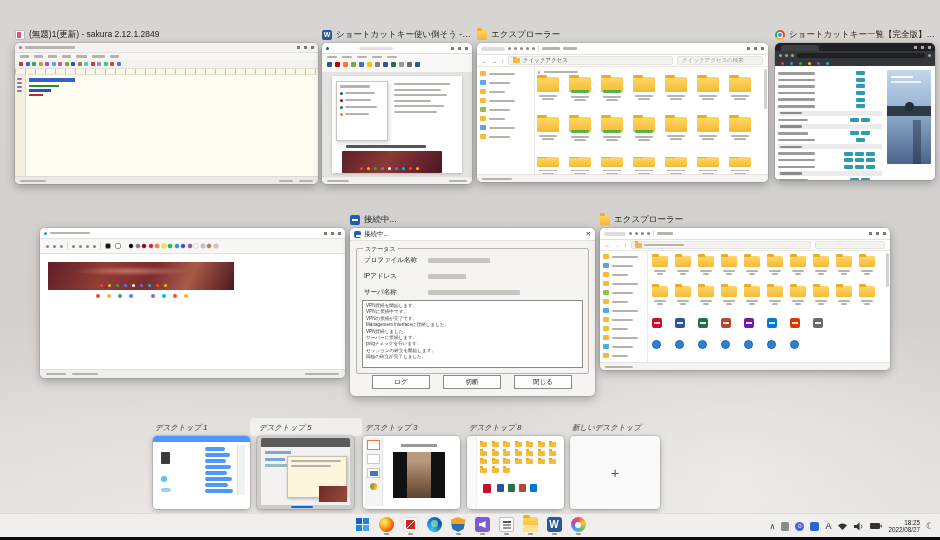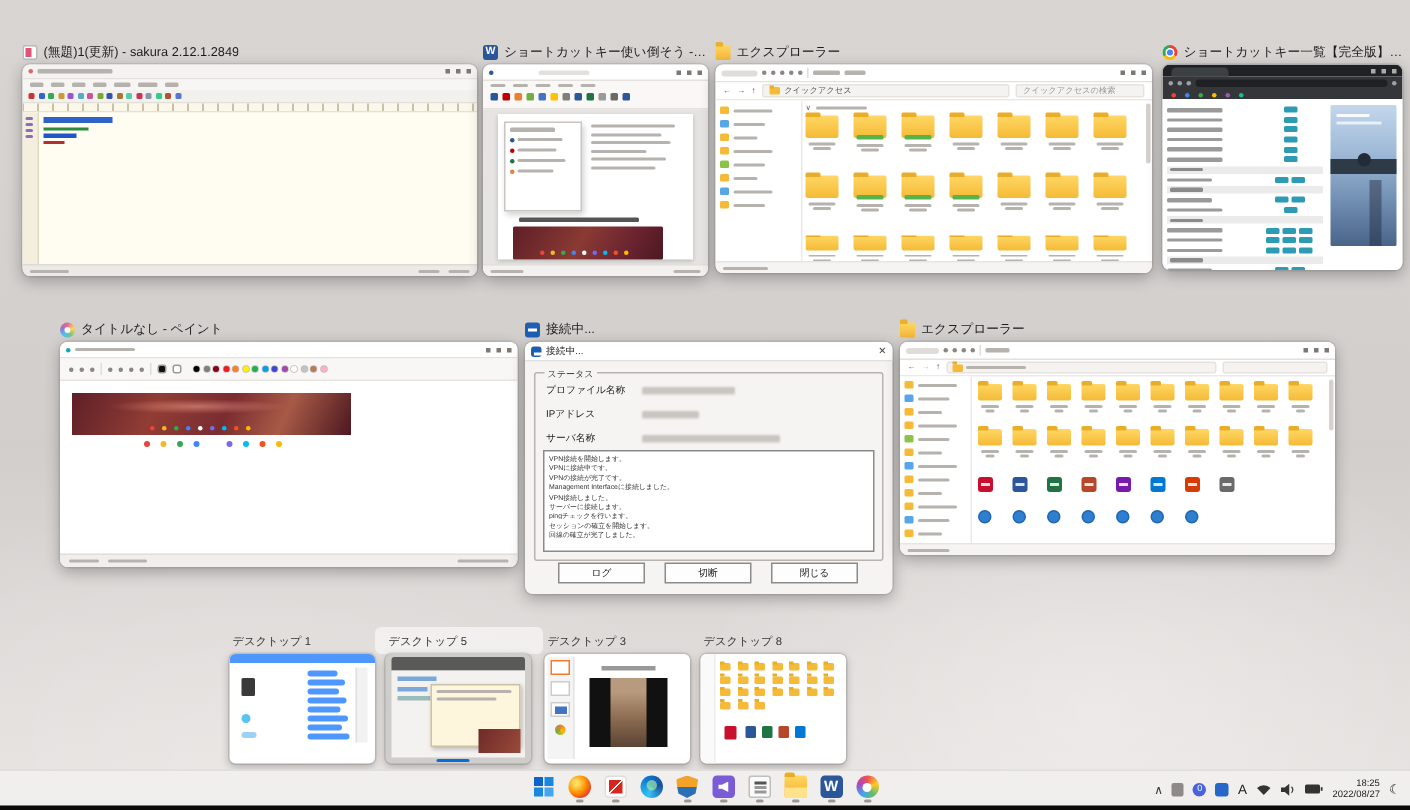--- a/index.html
+++ b/index.html
@@ -40,21 +40,21 @@
   .navrow{display:flex;align-items:center;gap:3px;padding:2px 3px;}
   .navdot{width:6px;height:5px;border-radius:1px;flex:none;}
   .brow-item{display:flex;align-items:center;height:6.6px;gap:3px;}
   .brow-sec{height:5px;background:#ebebeb;display:flex;align-items:center;padding-left:2px;margin:1px 0;}
   .badge{width:9px;height:4px;border-radius:1px;background:#2e9bb5;flex:none;}
   .logline{font-size:4.6px;line-height:6.4px;color:#333;filter:blur(.5px);white-space:nowrap;}
   .dlg-row{position:absolute;display:flex;align-items:center;gap:6px;font-size:6.5px;color:#222;}
   .redact{background:#c9c5c1;border-radius:1px;filter:blur(.7px);}
   .dlg-btn{position:absolute;height:14px;background:#fdfdfd;border:1px solid #8a8a8a;font-size:6.5px;color:#222;display:flex;align-items:center;justify-content:center;}
   .desk-card{position:absolute;cursor:pointer;}
-  .desk-label{height:14px;font-size:7.5px;color:#333;display:flex;align-items:center;padding-left:2px;white-space:nowrap;}
+  .desk-label{height:14px;font-size:7.5px;color:#333;display:flex;align-items:center;padding-left:2px;white-space:nowrap;font-style:italic;}
   .desk-thumb{position:absolute;left:0;top:15px;border-radius:4px;box-shadow:0 2px 6px rgba(0,0,0,.25),0 0 0 1px rgba(0,0,0,.1);overflow:hidden;background:#fff;}
   #taskbar{position:absolute;left:0;right:0;top:513px;height:24px;background:#f1eeee;border-top:1px solid rgba(0,0,0,.07);}
   #tbicons{position:absolute;left:50%;top:3px;transform:translateX(-50%);display:flex;gap:8px;}
   .tb-wrap{width:16px;display:flex;flex-direction:column;align-items:center;cursor:pointer;}
   .tb-icon{width:15px;height:15px;position:relative;border-radius:3px;}
   .rundot{width:5px;height:2px;border-radius:1px;background:#9b9794;margin-top:1px;}
   .tb-start{background:transparent;}
   .tb-start::after{content:"";position:absolute;inset:1px;background:
      linear-gradient(#0d64c8,#0d64c8) 0 0/6px 6px no-repeat,
      linear-gradient(#1787e0,#1787e0) 7px 0/6px 6px no-repeat,
@@ -573,24 +573,20 @@
           <div class="abs" style="left:18px;top:32px;width:9px;height:9px;border-radius:50%;background:#222c36;"></div>
           <div class="abs" style="left:4px;top:6px;width:22px;height:2px;background:rgba(255,255,255,.9);"></div>
           <div class="abs" style="left:4px;top:11px;width:30px;height:2px;background:rgba(255,255,255,.7);"></div>
           <div class="abs" style="left:26px;top:50px;width:8px;height:44px;background:rgba(30,40,55,.45);"></div>
         </div>
       </div>
     </div>
   </div>
 
   <div class="win-card" style="left:40px;top:212px;width:305px;height:166px;">
-    <div class="card-label">
-      <span class="appic ic-paint"></span>
-      <span class="txt">タイトルなし - ペイント</span>
-    </div>
     <div class="thumb">
       <div class="mini-titlebar" style="height:11px;background:#fff;">
         <span class="dot" style="background:#1aa3c9;"></span>
         <span class="bar" style="width:40px;height:2.5px;"></span>
         <span class="winbtns">
             <i></i>
             <i></i>
             <i></i>
           </span>
       </div>
@@ -1002,20 +998,26 @@
       <div class="abs" style="left:16px;top:48px;width:8px;height:9px;background:#c8102e;border-radius:1px;"></div>
       <div class="abs" style="left:30px;top:48px;display:flex;gap:4px;">
         <span style="width:7px;height:8px;background:#2b579a;border-radius:1px;"></span>
         <span style="width:7px;height:8px;background:#217346;border-radius:1px;"></span>
         <span style="width:7px;height:8px;background:#b7472a;border-radius:1px;"></span>
         <span style="width:7px;height:8px;background:#0078d4;border-radius:1px;"></span>
       </div>
     </div>
   </div>
 
+  <div class="desk-card" style="left:570px;top:421px;width:110px;height:90px;">
+    <div class="desk-label">新しいデスクトップ</div>
+    <div class="desk-thumb" style="width:90px;height:73px;background:#fafafa;display:flex;align-items:center;justify-content:center;">
+      <span style="font-size:14px;color:#555;">+</span>
+    </div>
+  </div>
 
   <div id="taskbar">
     <div id="tbicons">
         <div class="tb-wrap">
           <div class="tb-icon tb-start"></div>
         </div>
         <div class="tb-wrap">
           <div class="tb-icon tb-firefox"></div>
           <div class="rundot"></div>
         </div>

